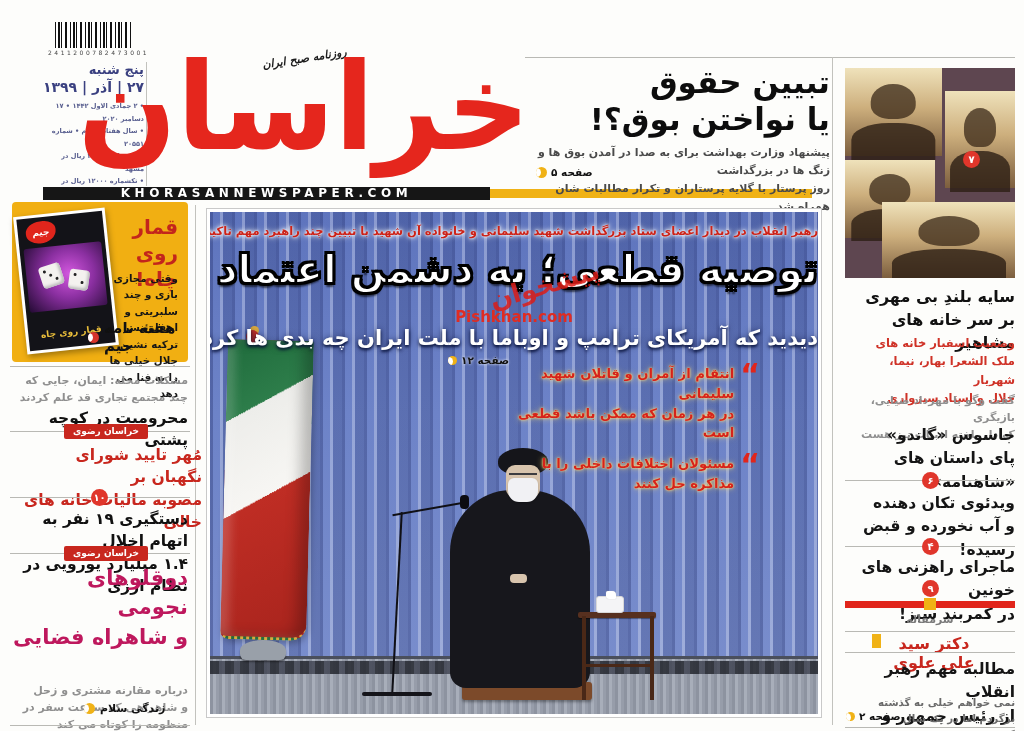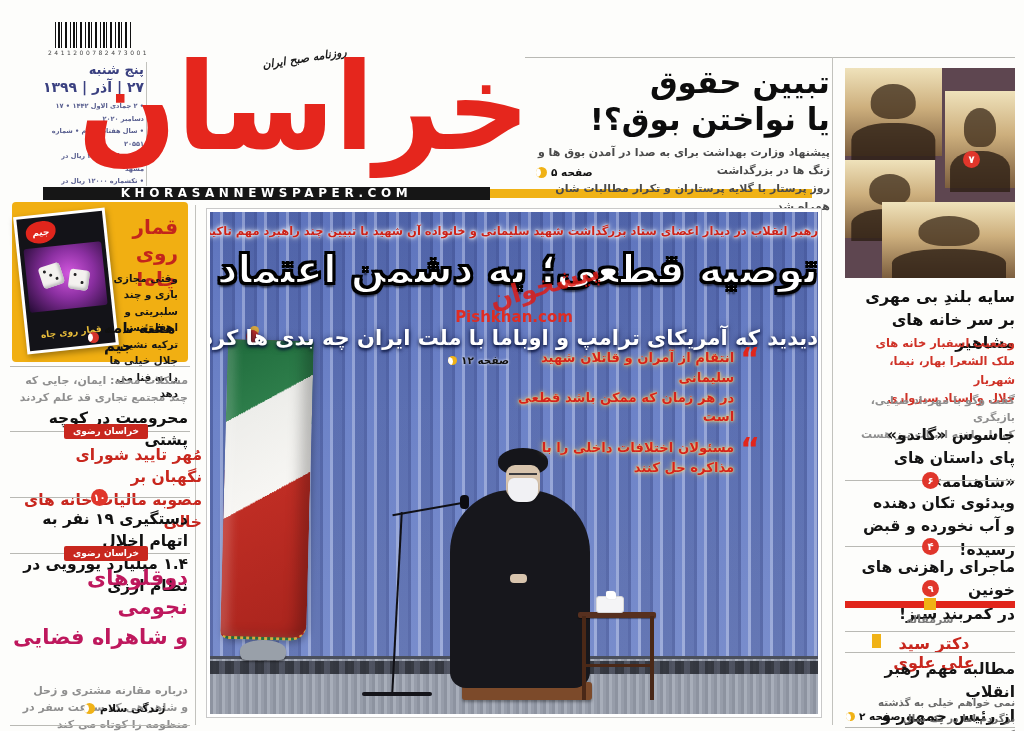--- a/index.html
+++ b/index.html
@@ -271,21 +271,21 @@
       <div class="abs ph-kicker ct" style="left:0; right:0; top:12px;">رهبر انقلاب در دیدار اعضای ستاد بزرگداشت شهید سلیمانی و خانواده آن شهید با تبیین چند راهبرد مهم تاکید کردند</div>
       <div class="abs ph-head ct" style="left:0; right:0; top:34px;">توصیه قطعی؛ به دشمن اعتماد نکنید</div>
       <div class="abs stamp ltr" style="left:278px; top:58px;">پیشخوان</div>
       <div class="abs wm ct ltr" style="left:0; right:0; top:96px;">Pishkhan.com</div>
       <div class="abs ph-sub ct" style="left:0; right:0; top:114px;">دیدید که آمریکای ترامپ و اوباما با ملت ایران چه بدی ها کرد</div>
       <div class="abs pageref ltr" style="left:238px; top:142px;">
         <span class="crescent" style="width:9px; height:9px;"></span>
         <span class="t" style="text-shadow:0 0 3px #fff;">صفحه ۱۲</span>
       </div>
 
-      <div class="abs" style="right:58px; top:136px; width:246px;">
+      <div class="abs" style="right:58px; top:152px; width:246px;">
         <div class="quote">
           <span class="qicon"></span>
           <div class="qtext pre">انتقام از آمران و قاتلان شهید سلیمانی
 در هر زمان که ممکن باشد قطعی است</div>
         </div>
         <div class="quote">
           <span class="qicon"></span>
           <div class="qtext pre">مسئولان اختلافات داخلی را با مذاکره حل کنند</div>
         </div>
       </div>

